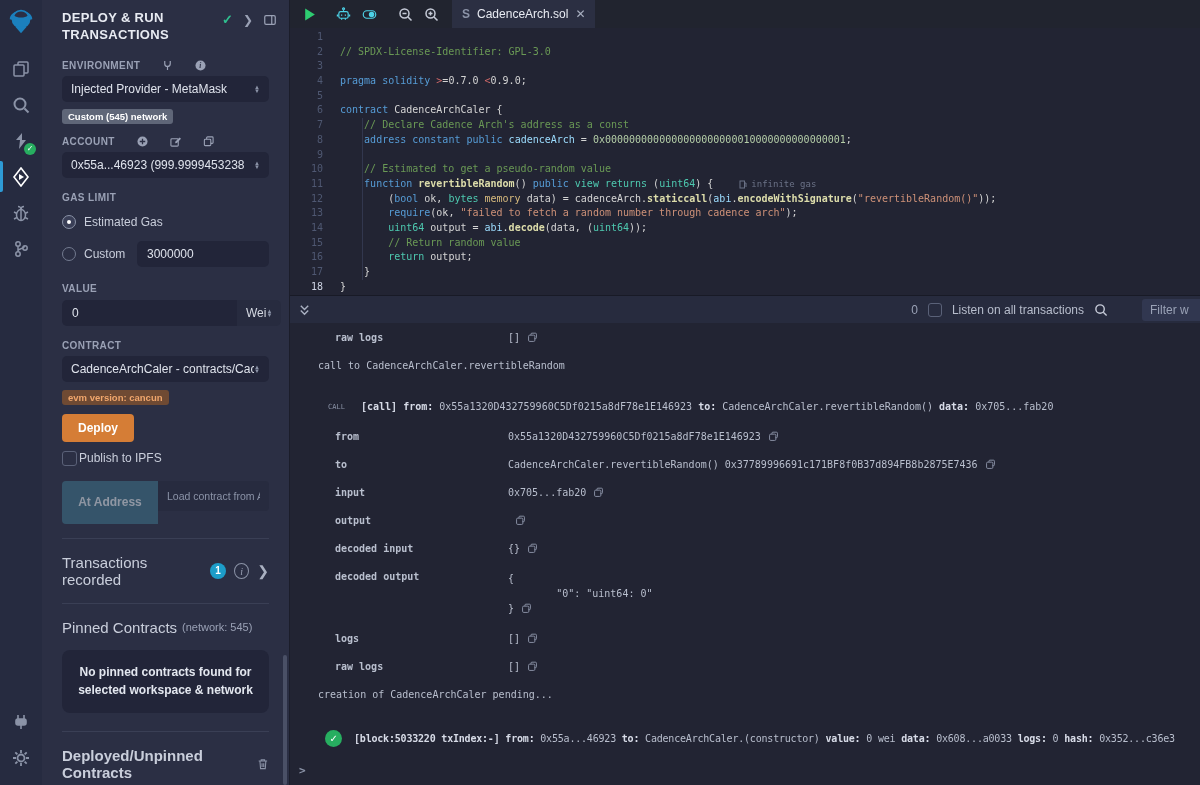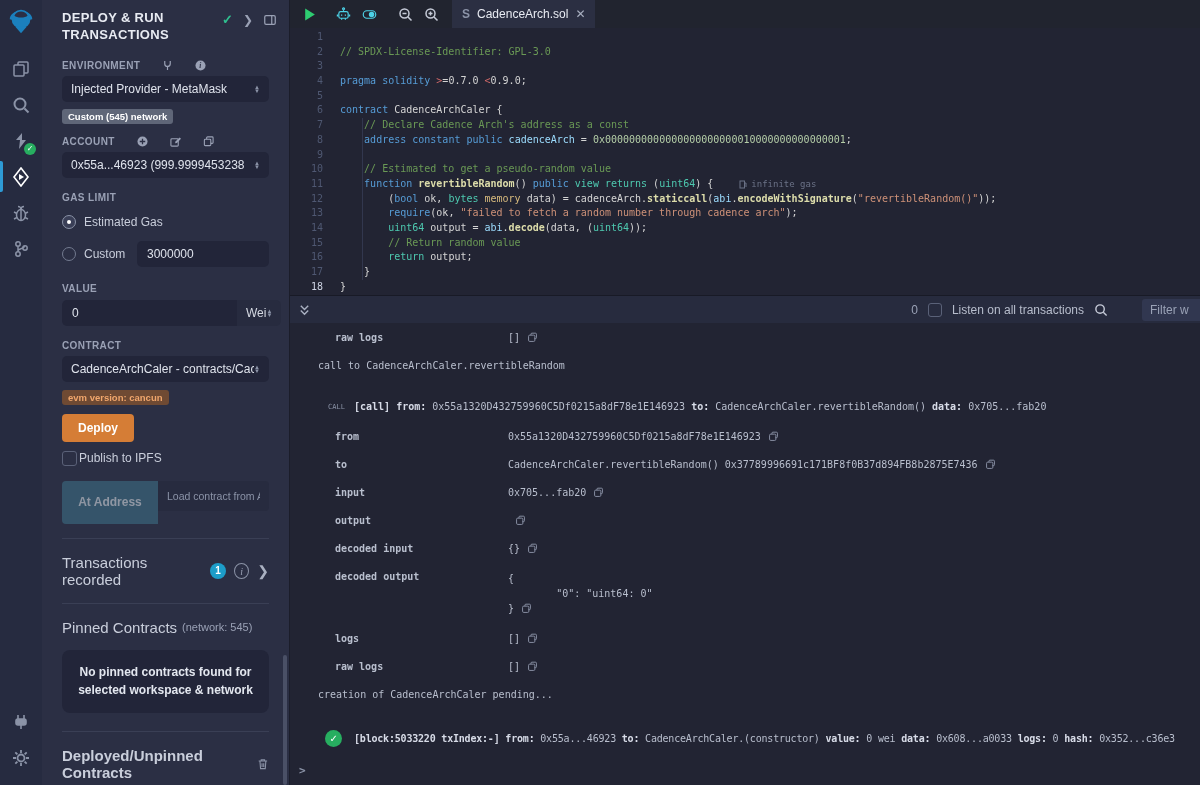--- a/index.html
+++ b/index.html
@@ -81,21 +81,21 @@
   .indent-guide { position:absolute; left:72px; top:90px; height:162px; width:1px; background:#32374e; }
 
   .termbar { height:28px; background:#272b3e; border-top:1px solid #181a26; display:flex; align-items:center; padding:0 0 0 8px; gap:8px; font-size:12px; color:#b7bdcc; flex-shrink:0; }
   .termbar .right { margin-left:auto; display:flex; align-items:center; gap:10px; }
   .filter-input { width:58px; height:22px; background:#313750; border:none; border-radius:3px 0 0 3px; color:#9aa2b6; font-size:12px; padding:0 8px; font-family:Liberation Sans, sans-serif;margin-left:24px; }
   .filter-input::placeholder { color:#9aa2b6; }
 
   .terminal { flex:1; font-family:"DejaVu Sans Mono",monospace; font-size:10px; color:#b9bfce; padding-top:9px; position:relative; overflow:hidden; background:#222433; }
   .trow { display:flex; align-items:flex-start; padding-left:45px; margin-bottom:17px; }
   .trow-text { padding-left:28px; margin-bottom:30px; }
-  .trow-call { padding-left:38px; margin-bottom:19px; }
+  .trow-call { padding-left:38px; margin-bottom:19px;gap:7px; }
   .tlabel { width:173px; font-weight:700; flex-shrink:0; }
   .tvalue { display:flex; gap:7px; align-items:center; white-space:pre-wrap; }
   .tvalue svg, .tml svg { width:11px; height:11px; color:#8b93a7; cursor:pointer; flex-shrink:0; }
   .tml div { line-height:15px; }
   .tml .last { display:flex; gap:7px; align-items:center; }
   .cbadge { font-size:7px; text-transform:uppercase; color:#8b93a7; width:26px; margin-top:2px; flex-shrink:0; }
   .seg-b { font-weight:700; color:#d7dbe7; }
   .trow-block { padding-left:35px; margin-bottom:0; align-items:center; gap:12px; letter-spacing:-.2px; }
   .okcirc { width:17px; height:17px; border-radius:50%; background:#27ae60; color:#fff; font-size:10px; line-height:17px; text-align:center; flex-shrink:0; font-family:"Liberation Sans",sans-serif; }
   .prompt { position:absolute; left:9px; bottom:8px; color:#8b93a7; font-weight:700; font-size:11px; }

